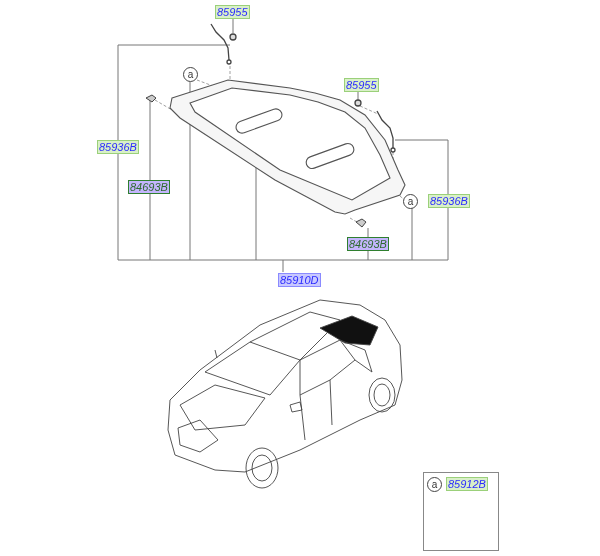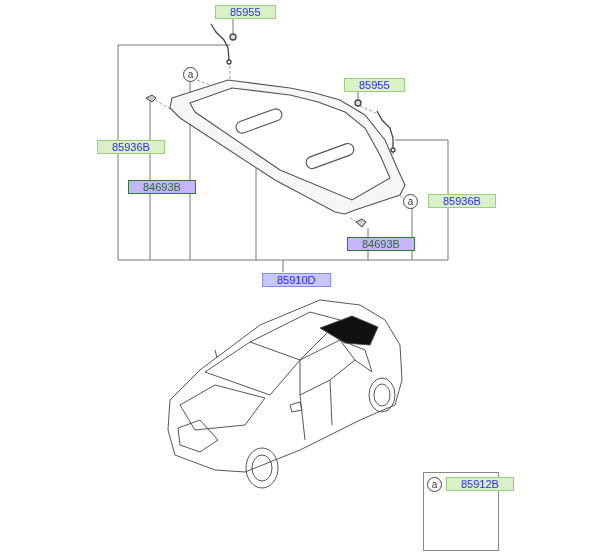--- a/index.html
+++ b/index.html
@@ -1,20 +1,20 @@
 <!DOCTYPE html>
 <html><head>
 <meta charset="utf-8">
 <style>
   html, body { margin:0; padding:0; background:#ffffff; }
   body { width:600px; height:556px; position:relative; overflow:hidden; font-family:"Liberation Sans", sans-serif; }
   svg.diagram { position:absolute; left:0; top:0; }
-  .label { position:absolute; font-family:"Liberation Sans", sans-serif; font-size:11px; line-height:12px; padding:0 14px; letter-spacing:0; white-space:nowrap; cursor:pointer; }
+  .label { position:absolute; font-family:"Liberation Sans", sans-serif; font-size:11px; line-height:12px; padding:0 1px; letter-spacing:0; white-space:nowrap; cursor:pointer;font-style:italic; }
   .label.blue { color:#2b2bff; background:#d9f0c8; border:1px solid #9bd07a; }
-  .label.blue-solid { color:#2b2bff; background:#c8c8ff; border:1px solid #8a8aff; }
+  .label.blue-solid { color:#2b2bff; background:#c8c8ff; border:1px solid #8a8aff;margin-left:16px; }
   .label.green { color:#2f6b2f; background:#c4b5fd; border:1px solid #2f7f2f; }
   .callout { position:absolute; width:13px; height:13px; border:1px solid #444; border-radius:50%; font-size:10px; line-height:13px; text-align:center; color:#333; background:#fff; }
   .inset { position:absolute; border:1px solid #888; background:#fff; }
 </style>
 </head>
 <body>
 
 <svg class="diagram" width="600" height="556" viewBox="0 0 600 556">
 
   <g stroke="#777" stroke-width="1" fill="none">

